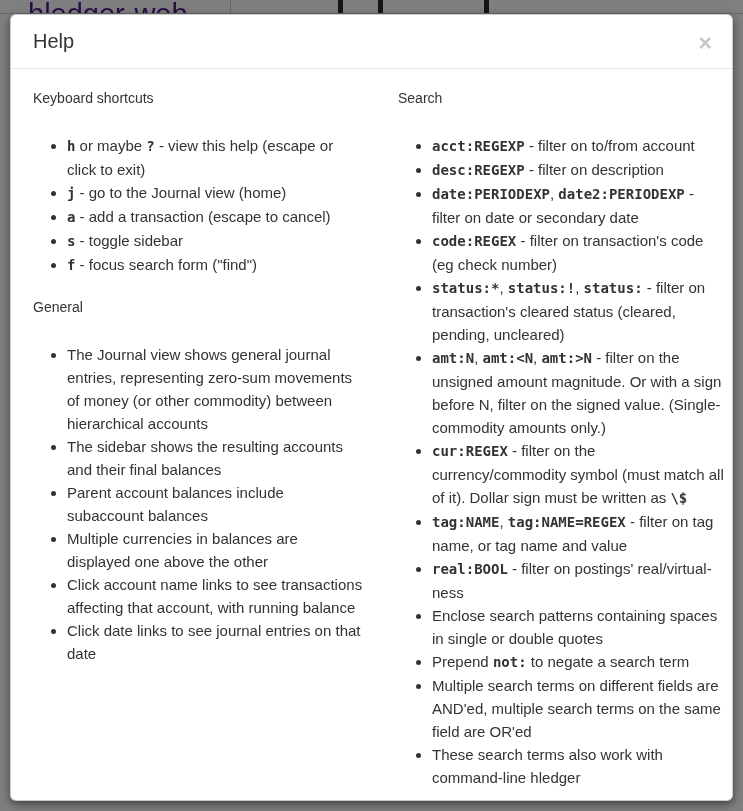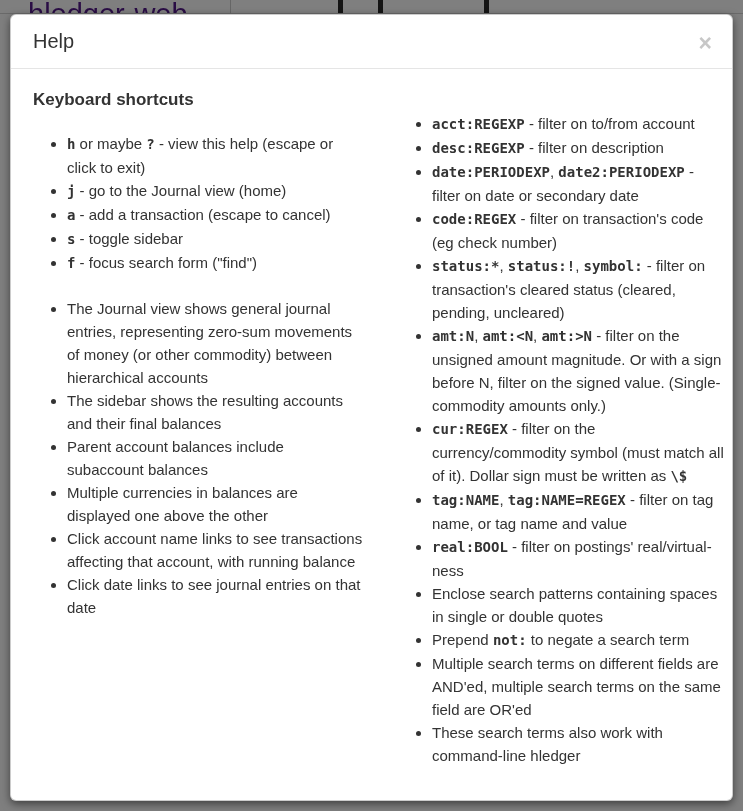--- a/index.html
+++ b/index.html
@@ -55,26 +55,26 @@
     font-family: "Liberation Sans", sans-serif;
   }
   .modal-body {
     display: flex;
     padding: 21px 12px 0 22px;
     box-sizing: border-box;
   }
   .col-left  { flex: 0 0 330px; margin-right: 35px; }
   .col-right { flex: 0 0 326px; }
   .section-heading {
-    font-size: 17px; font-weight: 700; color: #333;
+    font-size: 14px; font-weight: 400; color: #333;
     margin: 22px 0 10px;
   }
   .col > .section-heading:first-child { margin-top: 0; }
   .help-list {
-    margin: 22px 0 0;
+    margin: 28px 0 0;
     padding-left: 34px;
     list-style: disc outside;
   }
   .help-list li {
     font-size: 15px;
     line-height: 23px;
     color: #333;
   }
   .help-list code {
     font-family: "DejaVu Sans Mono", "Liberation Mono", monospace;
@@ -106,36 +106,38 @@
   <div class="modal-body">
     <div class="col col-left">
         <div class="section-heading">Keyboard shortcuts</div>
         <ul class="help-list">
           <li><code>h</code> or maybe <code>?</code> - view this help (escape or click to exit)</li>
           <li><code>j</code> - go to the Journal view (home)</li>
           <li><code>a</code> - add a transaction (escape to cancel)</li>
           <li><code>s</code> - toggle sidebar</li>
           <li><code>f</code> - focus search form ("find")</li>
         </ul>
+        <div class="section-heading">General</div>
         <ul class="help-list">
           <li>The Journal view shows general journal entries, representing zero-sum movements of money (or other commodity) between hierarchical accounts</li>
           <li>The sidebar shows the resulting accounts and their final balances</li>
           <li>Parent account balances include subaccount balances</li>
           <li>Multiple currencies in balances are displayed one above the other</li>
           <li>Click account name links to see transactions affecting that account, with running balance</li>
           <li>Click date links to see journal entries on that date</li>
         </ul>
       </div>
     <div class="col col-right">
+        <div class="section-heading">Search</div>
         <ul class="help-list">
           <li><code>acct:REGEXP</code> - filter on to/from account</li>
           <li><code>desc:REGEXP</code> - filter on description</li>
           <li><code>date:PERIODEXP</code>, <code>date2:PERIODEXP</code> - filter on date or secondary date</li>
           <li><code>code:REGEX</code> - filter on transaction's code (eg check number)</li>
-          <li><code>status:*</code>, <code>status:!</code>, <code>symbol:</code> - filter on transaction's cleared status (cleared, pending, uncleared)</li>
+          <li><code>status:*</code>, <code>status:!</code>, <code>status:</code> - filter on transaction's cleared status (cleared, pending, uncleared)</li>
           <li><code>amt:N</code>, <code>amt:&lt;N</code>, <code>amt:&gt;N</code> - filter on the unsigned amount magnitude. Or with a sign before N, filter on the signed value. (Single-commodity amounts only.)</li>
           <li><code>cur:REGEX</code> - filter on the currency/commodity symbol (must match all of it). Dollar sign must be written as <code>\$</code></li>
           <li><code>tag:NAME</code>, <code>tag:NAME=REGEX</code> - filter on tag name, or tag name and value</li>
           <li><code>real:BOOL</code> - filter on postings' real/virtual-ness</li>
           <li>Enclose search patterns containing spaces in single or double quotes</li>
           <li>Prepend <code>not:</code> to negate a search term</li>
           <li>Multiple search terms on different fields are AND'ed, multiple search terms on the same field are OR'ed</li>
           <li>These search terms also work with command-line hledger</li>
         </ul>
       </div>

